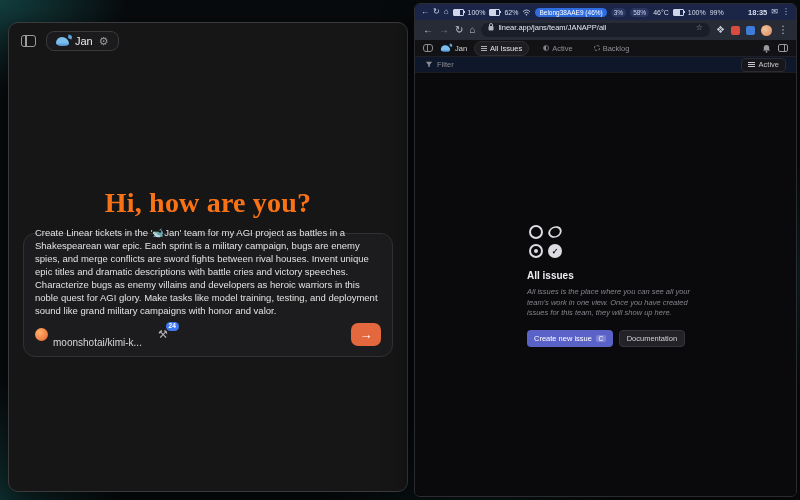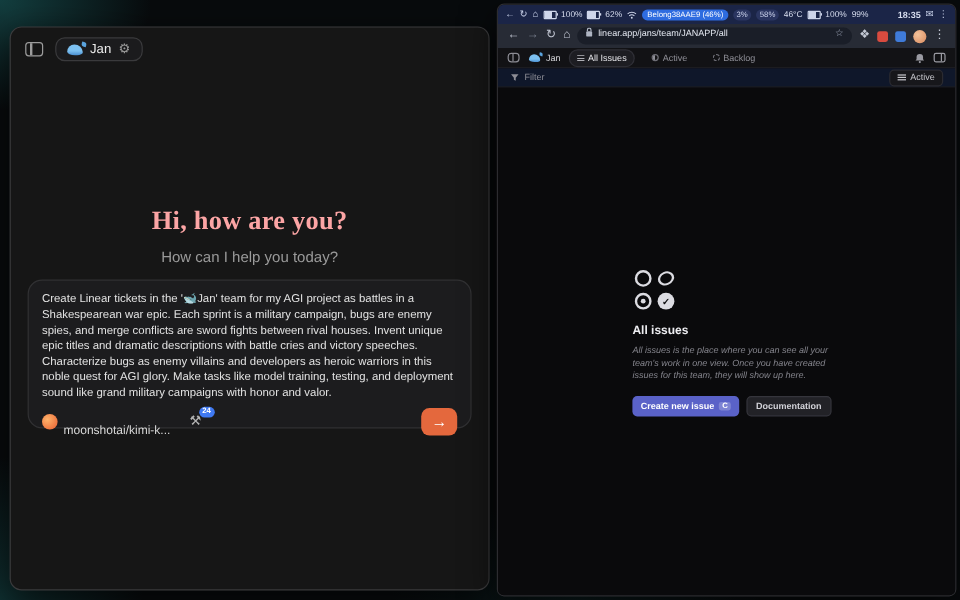--- a/index.html
+++ b/index.html
@@ -21,24 +21,24 @@
   .panel-icon::before{content:'';position:absolute;left:3px;top:0;bottom:0;width:1.5px;background:#9c9c9c;}
   .team-chip{display:flex;align-items:center;gap:6px;border:1px solid #3a3a3c;border-radius:8px;padding:3px 9px;background:#1b1b1d;}
   .chip-label{font-size:11px;color:#ececec;}
   .gear{font-size:11px;color:#9a9a9a;line-height:1;}
   .whale{position:relative;width:13px;height:9px;background:linear-gradient(180deg,#7cc0f0 60%,#4a8fd0);
     border-radius:50% 60% 40% 55%/75% 80% 30% 35%;display:inline-block;}
   .whale::after{content:'';position:absolute;right:-3px;top:-2px;width:4px;height:4px;background:#5aa3dd;
     border-radius:0 60% 0 60%;transform:rotate(15deg);}
   .whale.sm{transform:scale(.72);margin:-1px;}
   .greeting{position:absolute;top:148px;left:0;right:0;text-align:center;}
-  .greeting h1{margin:0;font-family:"Liberation Serif",serif;font-weight:600;font-size:22px;color:#fca5a5;letter-spacing:.2px;}
+  .greeting h1{margin:16px;font-family:"Liberation Serif",serif;font-weight:600;font-size:28px;color:#f97316;letter-spacing:.2px;}
   .greeting p{margin:10px 0 0;font-size:12.5px;color:#9a9a9a;}
   .composer{position:absolute;left:14px;right:14px;top:210px;height:124px;box-sizing:border-box;
-    background:#1c1c1e;border:1px solid #313133;border-radius:12px;padding:9px 11px 8px;display:flex;flex-direction:column;}
+    background:#1c1c1e;border:1px solid #313133;border-radius:12px;padding:9px 11px 8px;display:flex;flex-direction:column;justify-content:flex-end;}
   .composer-text{flex:1;font-size:9.5px;line-height:13px;color:#e2e2e2;}
   .composer-row{display:flex;align-items:center;gap:16px;margin-top:4px;}
   .model-chip{display:flex;align-items:center;gap:5px;}
   .model-logo{width:13px;height:13px;border-radius:50%;background:radial-gradient(circle at 35% 35%, #ffb36b, #e85d2f);display:inline-block;}
   .model-label{font-size:10px;color:#d8d8d8;margin-top:16px;}
   .tools{position:relative;color:#b4b4b4;font-size:11px;line-height:1;}
   .tools-badge{position:absolute;top:-7px;right:-11px;background:#3f79f2;color:#fff;font-size:6.5px;
     padding:1px 3px;border-radius:6px;font-weight:bold;}
   .send-btn{margin-left:auto;width:30px;height:23px;border-radius:7px;background:#e4683d;color:#fff;
     display:flex;align-items:center;justify-content:center;font-size:13px;}
@@ -89,21 +89,21 @@
   .empty{position:absolute;left:112px;top:152px;width:178px;}
   .icon-cluster{display:flex;flex-wrap:wrap;width:48px;gap:5px;margin-left:2px;}
   .ring{width:14px;height:14px;border:2px solid #dcdce2;border-radius:50%;box-sizing:border-box;display:inline-block;}
   .ring.tilt{transform:rotate(-24deg) scaleY(.8);}
   .ring.dot{position:relative;}
   .ring.dot::after{content:'';position:absolute;left:3px;top:3px;width:4px;height:4px;border-radius:50%;background:#dcdce2;}
   .done{width:14px;height:14px;border-radius:50%;background:#dcdce2;color:#0a0a0c;font-size:8px;font-weight:bold;
     display:inline-flex;align-items:center;justify-content:center;}
   .empty h3{margin:12px 0 0;font-size:10px;font-weight:700;color:#ededf1;}
   .empty p{margin:6px 0 4px;font-size:7.5px;line-height:10.5px;color:#84848c;font-style:italic;}
-  .empty-buttons{display:flex;gap:6px;margin-top:11px;font-weight:bold;}
+  .empty-buttons{display:flex;gap:6px;margin-top:11px;}
   .btn-primary{background:#5a62c8;color:#fff;font-size:7.5px;padding:3px 7px;border-radius:4px;
     display:inline-flex;align-items:center;gap:4px;}
   .key{background:rgba(255,255,255,.22);border-radius:2px;padding:0 2.5px;font-size:6.5px;}
   .btn-secondary{background:#222227;border:1px solid #35353c;color:#d2d2d8;font-size:7.5px;padding:3px 7px;border-radius:4px;}
 </style>
 </head>
 <body>
 
 <div class="chat-window">
   <div class="chat-topbar">

